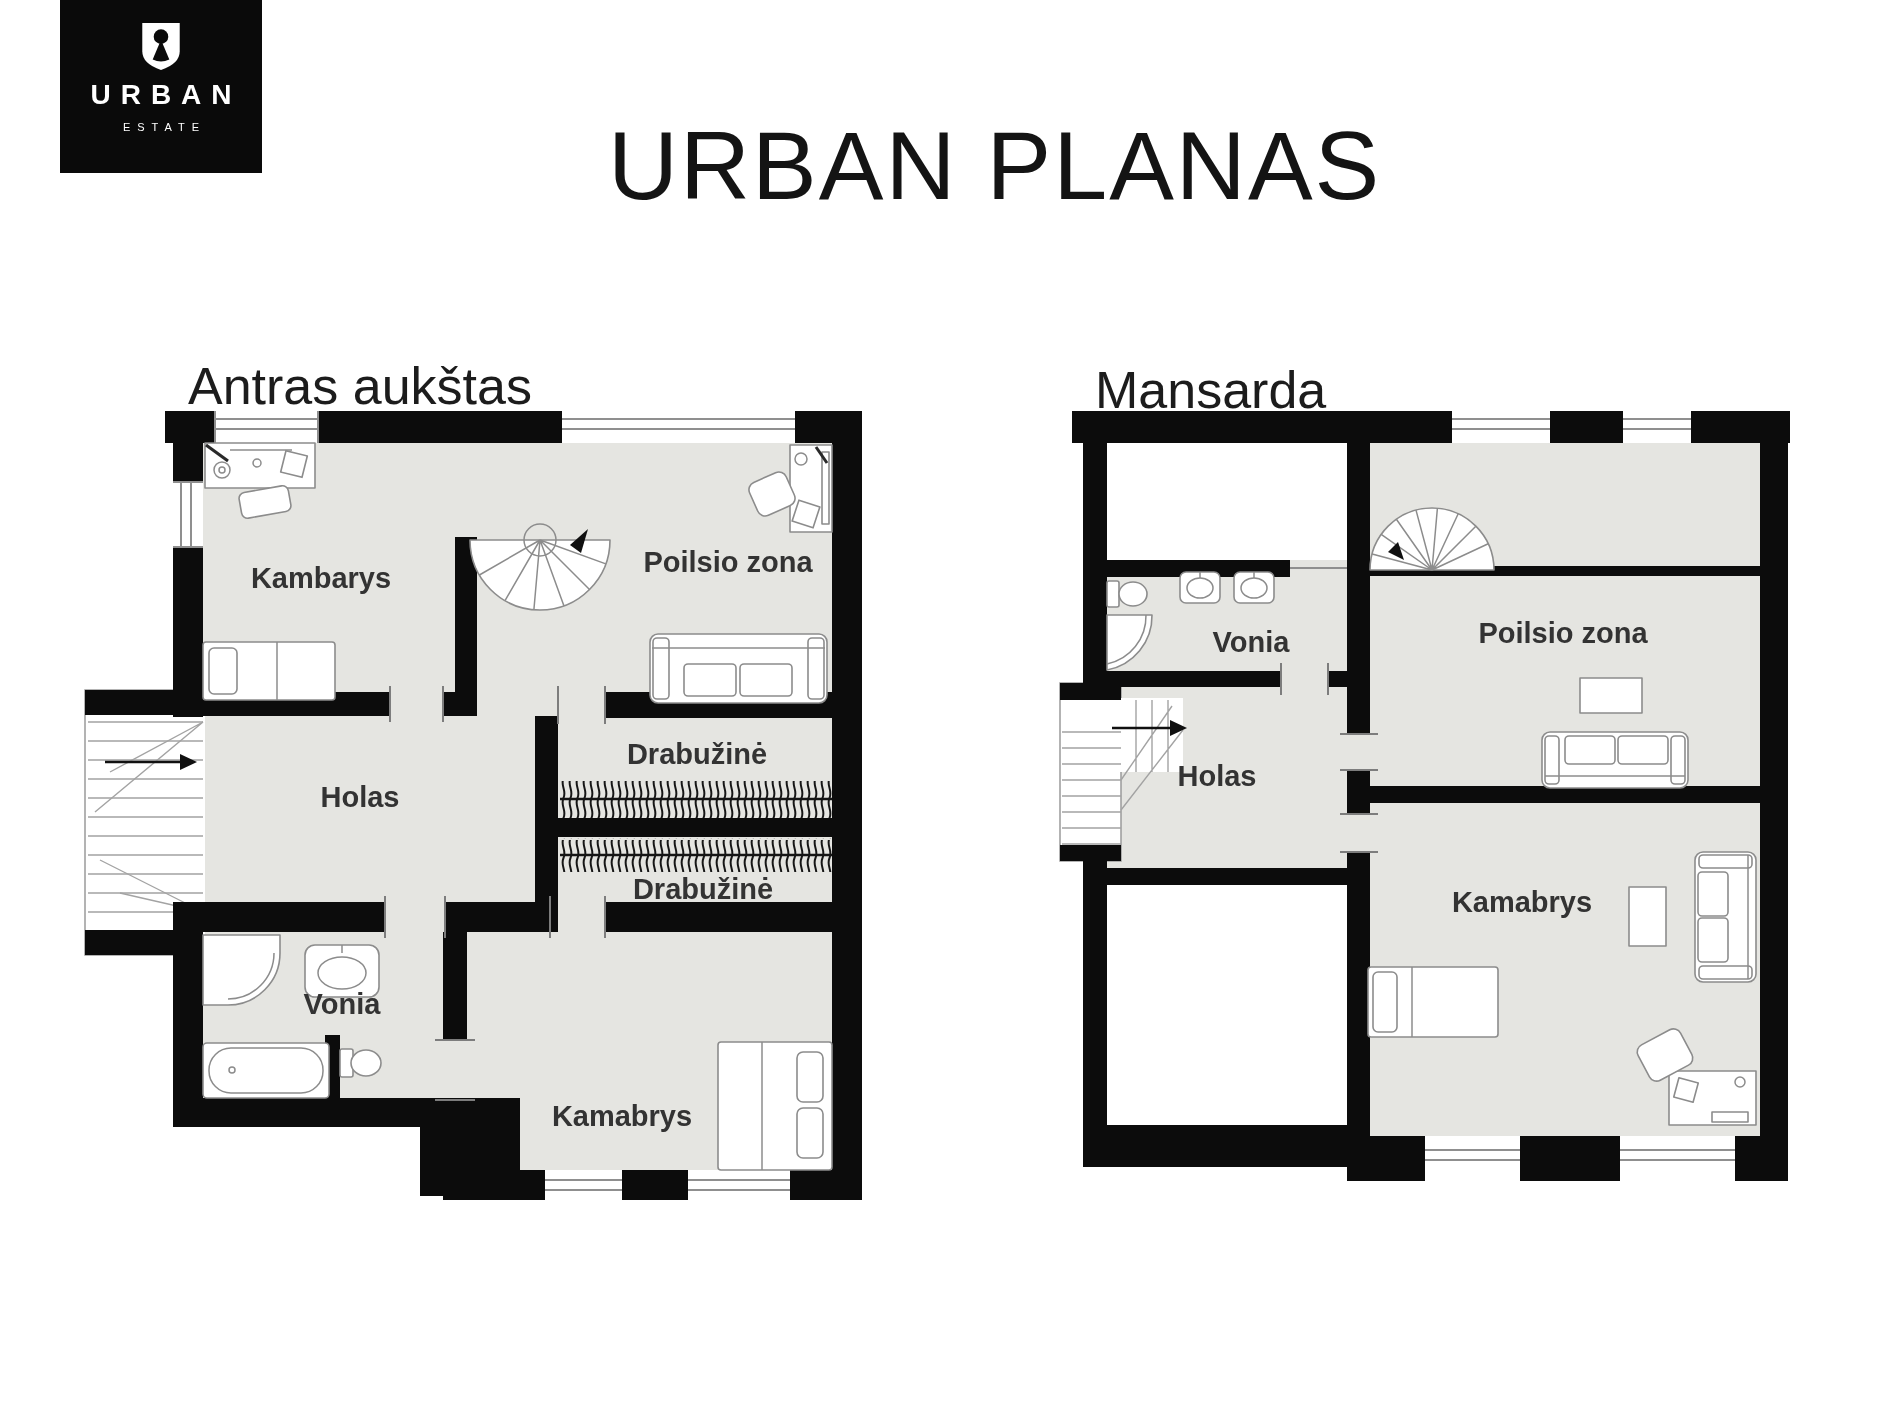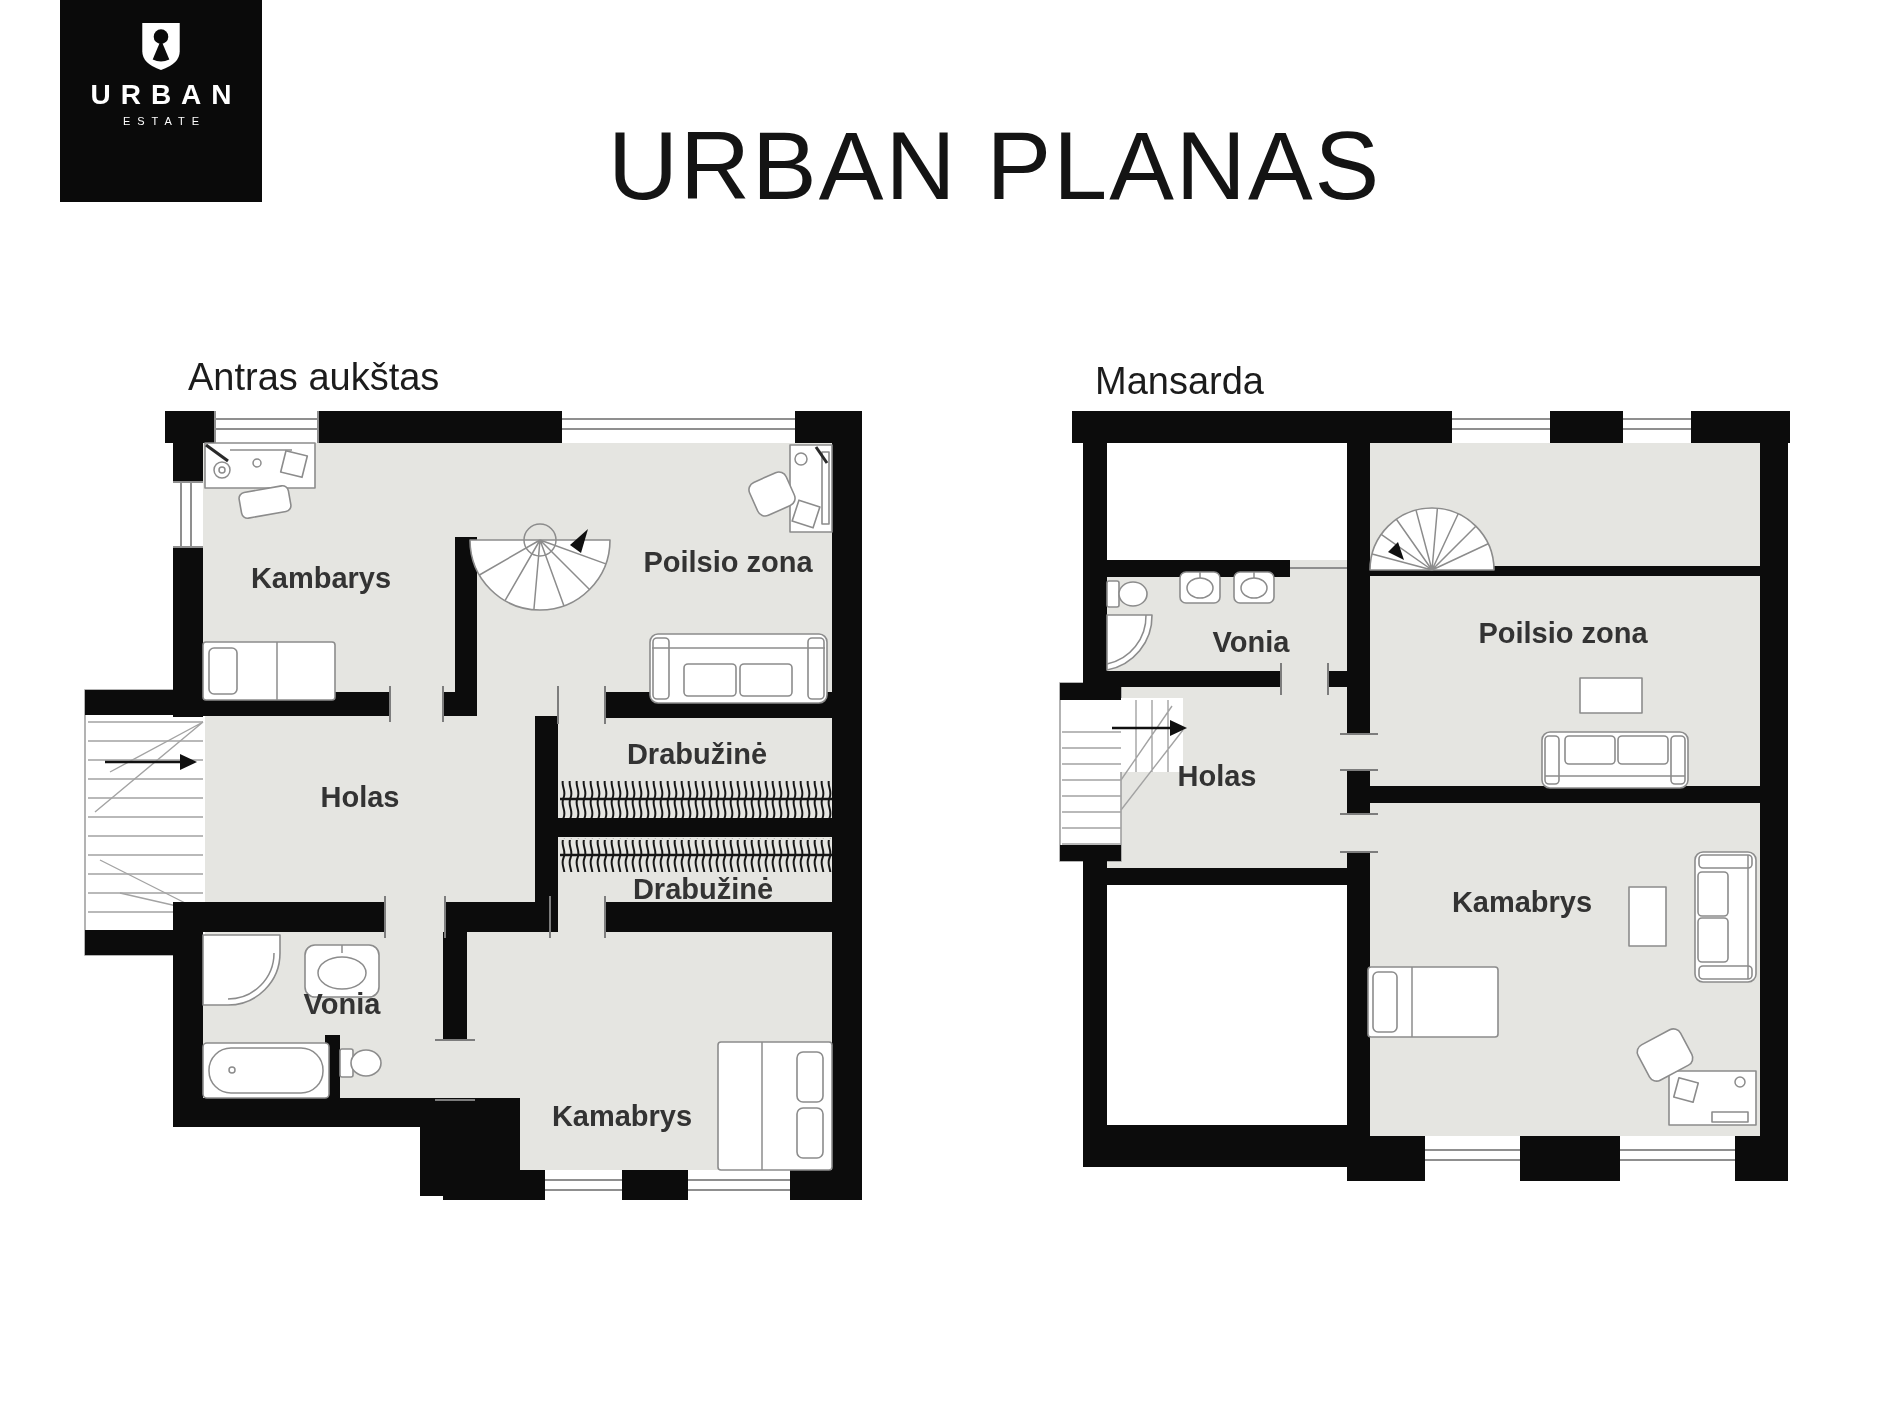--- a/index.html
+++ b/index.html
@@ -1,25 +1,25 @@
 <!DOCTYPE html>
 <html style="--background: #ffffff; --wall: #0c0c0c; --floor: #e5e5e1; --furniture-outline: #8c8c8c; --label: #333333; --logo-bg: #0a0a0a; --logo-fg: #ffffff;"><head>
 <meta charset="utf-8">
 <style>
   html,body{margin:0;padding:0}
   body{width:1900px;height:1417px;position:relative;background:var(--background,#fff);
        font-family:"Liberation Sans",sans-serif;overflow:hidden}
-  .logo{position:absolute;left:60px;top:0;width:202px;height:202px;background:var(--logo-bg,#0a0a0a);
+  .logo{position:absolute;left:60px;top:0;width:202px;height:173px;background:var(--logo-bg,#0a0a0a);
         display:flex;flex-direction:column;align-items:center;color:var(--logo-fg,#fff)}
   .logo svg{margin-top:20px}
   .logo .brand{font-size:28px;font-weight:bold;letter-spacing:10px;margin-top:7px;padding-left:10px}
-  .logo .sub{font-size:11px;letter-spacing:7px;margin-top:4px;padding-left:7px}
+  .logo .sub{font-size:11px;letter-spacing:7px;margin-top:10px;padding-left:7px}
   .page-title{position:absolute;left:608px;top:110px;font-size:97px;letter-spacing:2px;
               color:#141414;font-weight:normal;white-space:nowrap}
-  .plan-title{position:absolute;font-size:38px;color:#1c1c1c;white-space:nowrap}
+  .plan-title{position:absolute;font-size:52px;color:#1c1c1c;white-space:nowrap}
   #plan-title-left{left:188px;top:356px}
   #plan-title-right{left:1095px;top:360px}
   svg.plan{position:absolute}
   .w{fill:var(--wall,#0c0c0c)}
   .f{fill:var(--floor,#e5e5e1)}
   .wh{fill:#fff}
   .fo{fill:#fff;stroke:var(--furniture-outline,#8c8c8c);stroke-width:1.6;stroke-linejoin:round}
   .fl{fill:none;stroke:var(--furniture-outline,#8c8c8c);stroke-width:1.5}
   .wl{stroke:#8f8f8f;stroke-width:2;fill:none}
   .tk{stroke:#7d7d7d;stroke-width:2}

